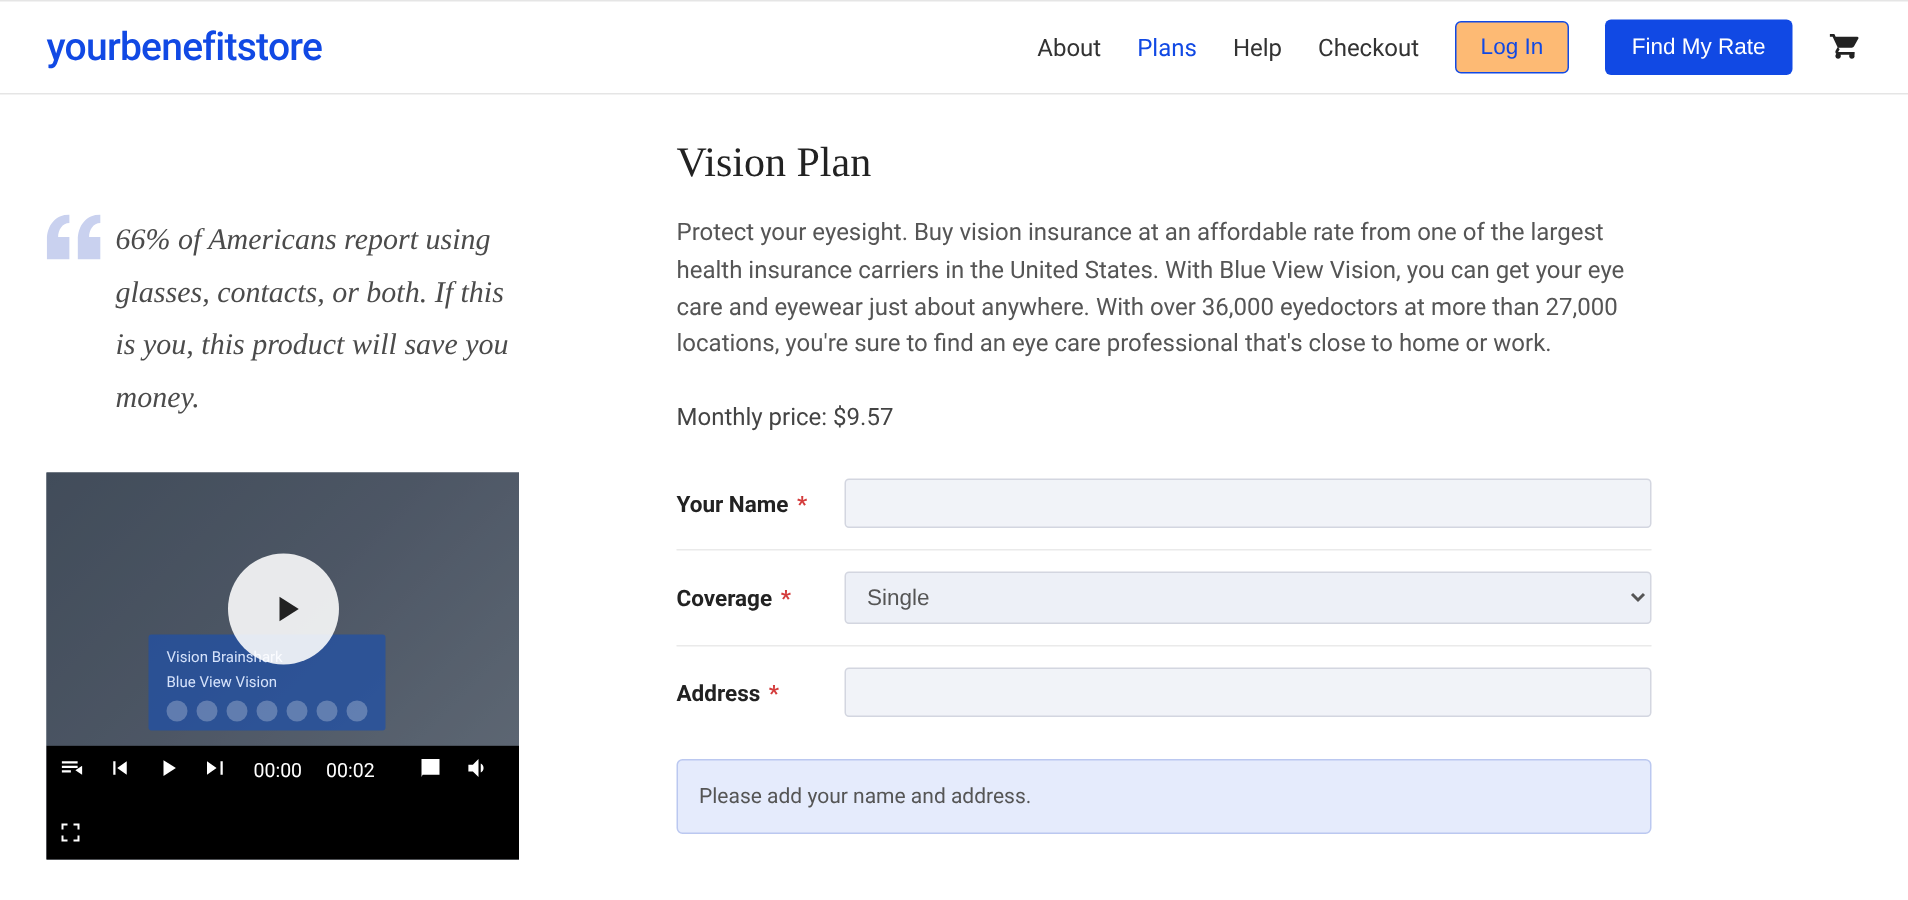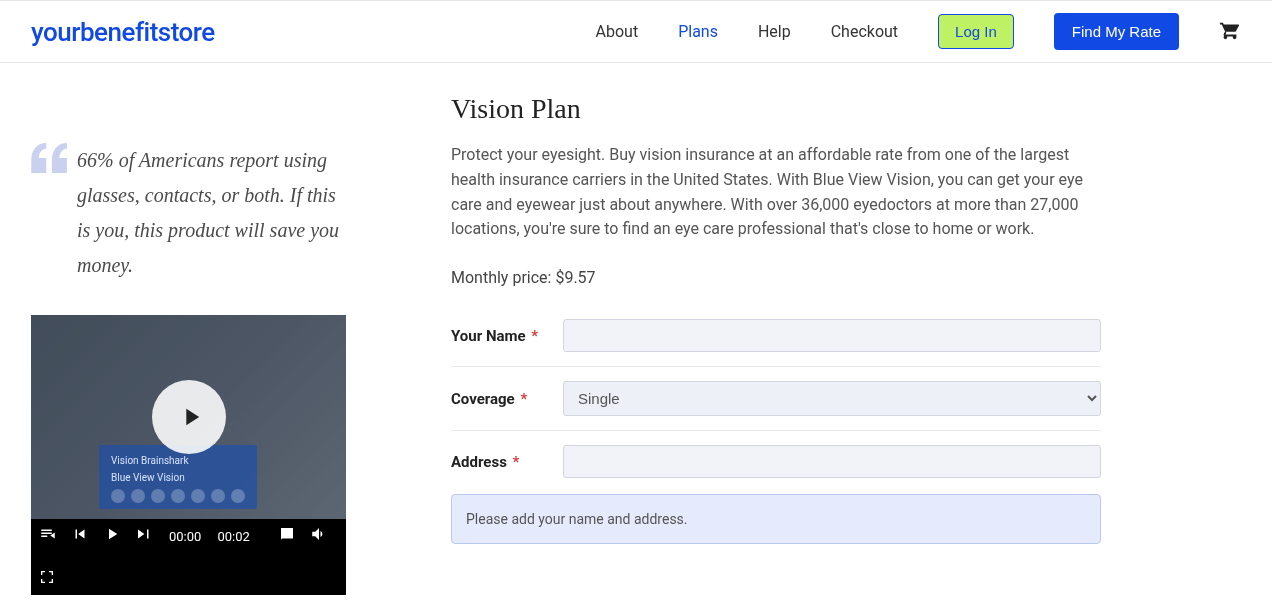--- a/index.html
+++ b/index.html
@@ -1,37 +1,37 @@
 <!DOCTYPE html>
 <html><head>
   <meta charset="utf-8">
   <style>
     * { margin: 0; padding: 0; box-sizing: border-box; }
     body { font-family: -apple-system, BlinkMacSystemFont, "Segoe UI", Roboto, Helvetica, Arial, sans-serif; font-size: 15px; color: #333; background: #fff; }
 
     .topbar { border-top: 1px solid #e5e5e5; border-bottom: 1px solid #e5e5e5; background: #fff; }
     .topbar-inner { max-width: 1250px; margin: 0 auto; display: flex; align-items: center; justify-content: space-between; padding: 12px 20px; }
     .logo { color: #1149e4; font-weight: 500; font-size: 26px; letter-spacing: -0.5px; }
-    .nav-right { display: flex; align-items: center; gap: 40px; }
+    .nav-right { display: flex; align-items: center; gap: 24px; }
     .nav-link { color: #333; font-size: 16px; cursor: pointer; text-decoration: none; }
     .nav-link.active { color: #1149e4; }
-    .btn-outline { border: 1px solid #1149e4; color: #1149e4; background: #bef264; padding: 8px 16px; border-radius: 4px; font-size: 15px; cursor: pointer; }
+    .btn-outline { border: 1px solid #1149e4; color: #1149e4; background: #fdba74; padding: 8px 16px; border-radius: 4px; font-size: 15px; cursor: pointer; }
     .btn-primary { border: none; background: #1149e4; color: #fff; padding: 10px 18px; border-radius: 4px; font-size: 15px; cursor: pointer; }
     .cart-icon { width: 22px; height: 22px; fill: #222; cursor: pointer; }
 
     .page { max-width: 1250px; margin: 0 auto; padding: 30px 20px; display: flex; gap: 100px; }
     .left-col { flex: 0 0 320px; margin-top: 50px; }
     .right-col { flex: 1; max-width: 650px; }
 
     .quote-box { display: flex; gap: 8px; margin-bottom: 32px; }
     .quote-mark svg { width: 38px; height: 30px; fill: #c9d1ef; flex-shrink: 0; }
     .quote-text { font-family: Georgia, "Times New Roman", serif; font-style: italic; color: #4b4b4b; font-size: 20px; line-height: 1.75; }
 
     .video { position: relative; width: 315px; background: #3a4552; }
-    .video-frame { position: relative; height: 204px; background: linear-gradient(135deg, #5a6672 0%, #6b7582 50%, #848e98 100%); overflow: hidden; }
+    .video-frame { position: relative; height: 182px; background: linear-gradient(135deg, #5a6672 0%, #6b7582 50%, #848e98 100%); overflow: hidden; }
     .video-frame::after { content: ""; position: absolute; inset: 0; background: rgba(20,30,45,0.35); }
     .play-btn { position: absolute; left: 50%; top: 50%; transform: translate(-50%,-50%); width: 74px; height: 74px; border-radius: 50%; background: rgba(255,255,255,0.88); display: flex; align-items: center; justify-content: center; z-index: 2; cursor: pointer; }
     .play-btn svg { width: 28px; height: 28px; fill: #222; margin-left: 4px; }
     .video-overlay-card { position: absolute; left: 68px; bottom: 10px; background: rgba(30,80,170,0.7); padding: 10px 12px 6px 12px; border-radius: 2px; z-index: 1; }
     .video-overlay-card .line { color: #d5e2fb; font-size: 10px; margin-bottom: 6px; }
     .video-overlay-card .icon-row { display: flex; gap: 6px; }
     .video-overlay-card .icon-row span { width: 14px; height: 14px; border-radius: 50%; background: rgba(255,255,255,0.25); display: inline-flex; align-items: center; justify-content: center; }
     .video-controls { background: #000; height: 76px; display: flex; flex-direction: column; justify-content: space-between; padding: 6px 8px; }
     .vc-row { display: flex; align-items: center; gap: 14px; }
     .vc-icon { width: 18px; height: 18px; fill: #fff; cursor: pointer; }
@@ -43,21 +43,21 @@
 
     .form-row { display: flex; align-items: center; padding: 14px 0; border-bottom: 1px solid #eaeaea; }
     .form-row:last-of-type { border-bottom: none; }
     .form-label { flex: 0 0 112px; font-weight: 700; font-size: 15px; color: #222; }
     .req { color: #d43c3c; margin-left: 2px; }
     .form-control-wrap { flex: 1; }
     select.form-control, input.form-control { width: 100%; padding: 7px 10px; font-size: 15px; border: 1px solid #d3d6e0; background: #edf0f7; border-radius: 3px; color: #555; }
     select.form-control { appearance: auto; }
     input.form-control { background: #f1f3f8; }
 
-    .alert-box { margin-top: 2px; background: #e5ebfc; border: 1px solid #bbc8f0; border-radius: 4px; padding: 16px 14px; color: #555; font-size: 14px; }
+    .alert-box { margin-top: 14px; background: #e5ebfc; border: 1px solid #bbc8f0; border-radius: 4px; padding: 16px 14px; color: #555; font-size: 14px; }
   </style>
 </head>
 <body>
 
 <header class="topbar">
   <div class="topbar-inner">
     <div class="logo">yourbenefitstore</div>
     <div class="nav-right">
       <a class="nav-link">About</a>
       <a class="nav-link active">Plans</a>

